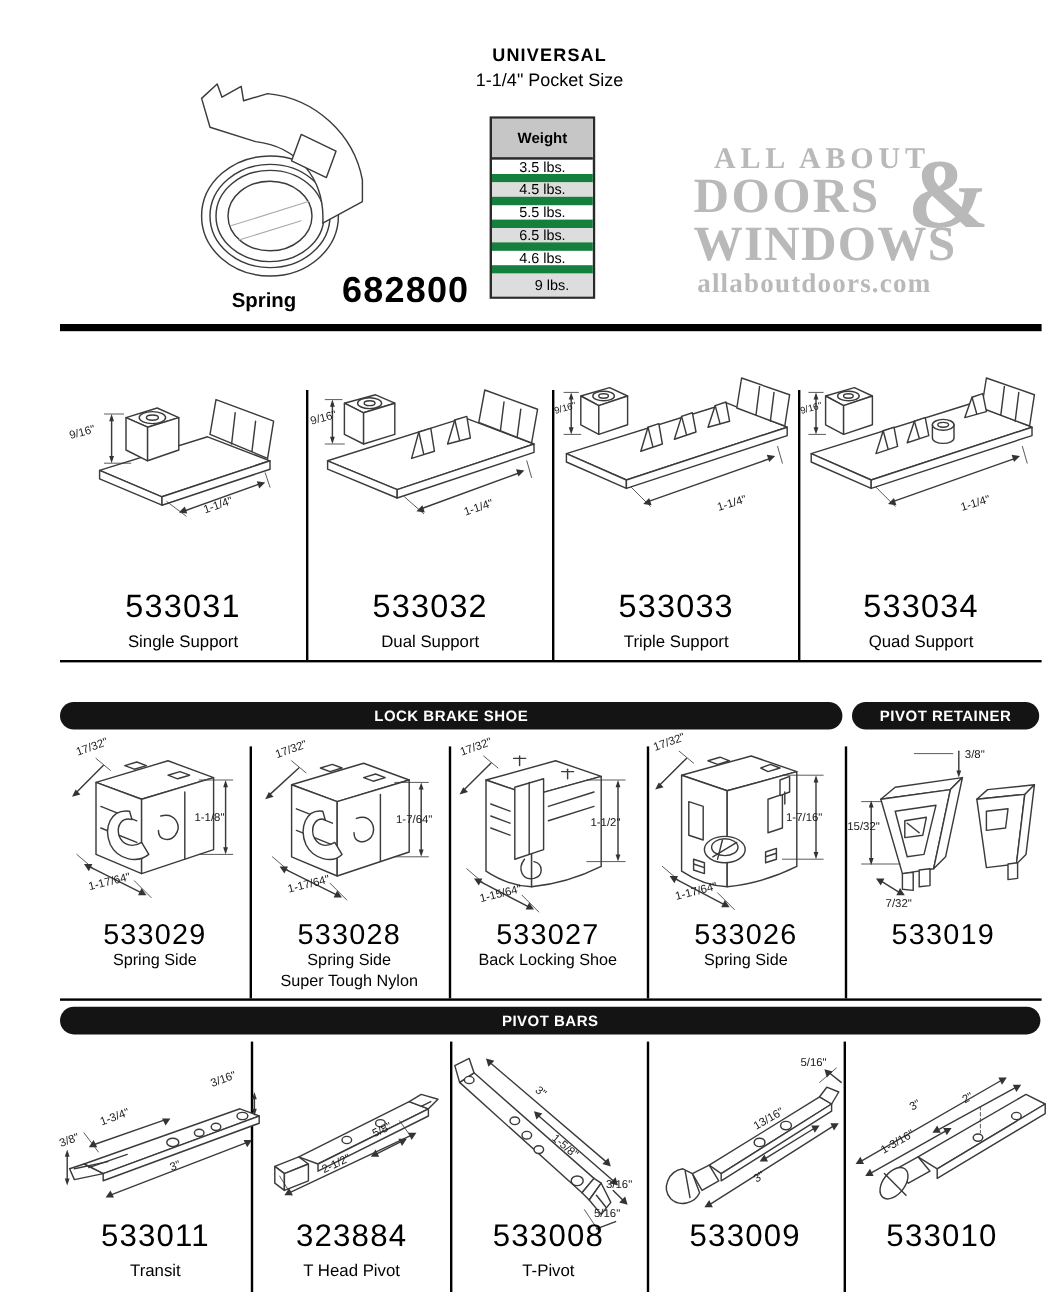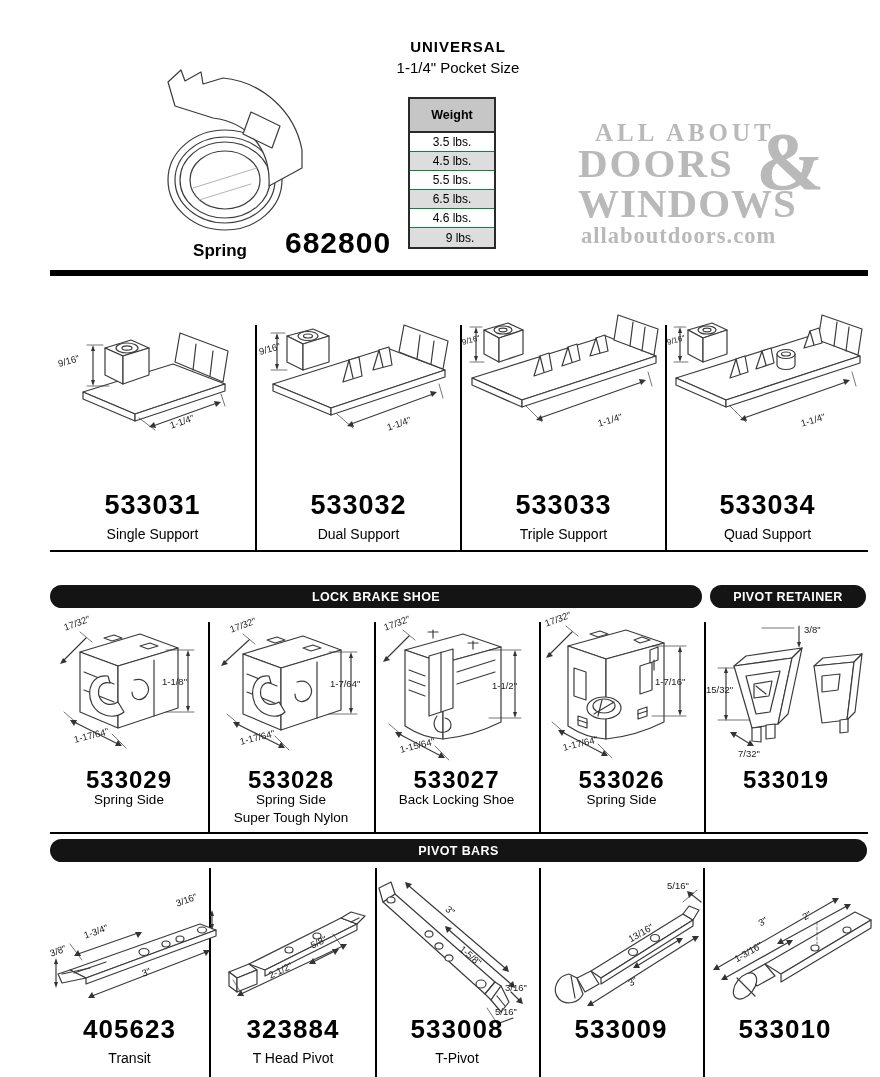--- a/index.html
+++ b/index.html
@@ -9,21 +9,21 @@
   .abs { position:absolute; }
   .cell { position:absolute; }
   .illus { position:absolute; left:0; top:0; width:100%; }
   .illus svg { display:block; margin:0 auto; }
   svg * { fill:none; stroke:#3b3b3b; stroke-width:1.2; stroke-linejoin:round; stroke-linecap:round; }
   svg .w { fill:#fff; }
   svg .arw { fill:#333; stroke:none; }
   svg .thin { stroke-width:0.7; }
   svg .lt { stroke:#aaa; stroke-width:0.9; }
   .dim { position:absolute; font-size:9.5px; color:#1a1a1a; white-space:nowrap; transform-origin:left center; }
-  .pnum { position:absolute; left:0; width:100%; text-align:center; font-weight:bold; letter-spacing:1px; }
+  .pnum { position:absolute; left:0; width:100%; text-align:center; font-weight:normal; letter-spacing:1px; }
   .plabel { position:absolute; left:0; width:100%; text-align:center; }
   .r1 .pnum { top:188px; font-size:27px; }
   .r1 .plabel { top:224px; font-size:14px; }
   .r2 .pnum { top:150px; font-size:24px; }
   .r2 .plabel { top:176px; font-size:13.5px; }
   .r2 .plabel2 { top:194px; font-size:13.5px; }
   .r3 .pnum { top:142px; font-size:26px; }
   .r3 .plabel { top:178px; font-size:14px; }
   .banner { position:absolute; height:23px; background:#141414; border-radius:12px;
             color:#fff; font-weight:bold; font-size:12.5px; letter-spacing:.4px;
@@ -32,21 +32,21 @@
   .hline { position:absolute; height:2px; background:#000; }
   .thickline { position:absolute; height:6px; background:#000; }
   
   .universal { position:absolute; left:380px; top:38px; width:156px; text-align:center;
                font-weight:bold; font-size:15px; letter-spacing:1px; }
   .pocket { position:absolute; left:380px; top:59px; width:156px; text-align:center; font-size:15px; }
   .wtable { position:absolute; left:408px; top:97px; width:88px; border:2px solid #2a2a2a; }
   .wtable .th { height:34px; background:#c6c6c6; font-weight:bold; font-size:12.5px;
                 display:flex; align-items:center; justify-content:center; border-bottom:2px solid #2a2a2a; }
   .wtable .tr { height:19px; font-size:12px; display:flex; align-items:center; justify-content:center;
-                border-bottom:1px solid #15803d; }
+                border-bottom:7px solid #15803d; }
   .wtable .tr:last-child { border-bottom:none;padding-left:16px; }
   .wtable .alt { background:#ddd; }
   .logo { position:absolute; left:578px; top:120px; width:300px; color:#b9b9b9;
           font-family:"Liberation Serif", serif; font-weight:bold; }
   .logo .l1 { font-size:25px; letter-spacing:4px; padding-left:17px; line-height:1; }
   .logo .l2 { font-size:41px; letter-spacing:2px; line-height:0.92; position:relative; }
   .logo .amp { position:absolute; left:178px; top:-24px; font-size:82px; line-height:1; }
   .logo .l3 { font-size:41px; letter-spacing:1px; line-height:0.98; }
   .logo .l4 { font-size:22.5px; letter-spacing:1px; line-height:1.15; padding-left:3px; }
   .spring-label { position:absolute; left:175px; top:241px; width:90px; text-align:center;
@@ -478,21 +478,21 @@
         <polygon class="arw" points="162,58 160,52 164,52"></polygon>
       <line x1="6" y1="90" x2="6" y2="112"></line>
       <polygon class="arw" points="6,86 4,92 8,92"></polygon>
         <polygon class="arw" points="6,116 4,110 8,110"></polygon>
     </svg>
     <span class="dim" style="left:126px;top:26px;transform:rotate(-20deg)">3/16"</span>
     <span class="dim" style="left:34px;top:58px;transform:rotate(-20deg)">1-3/4"</span>
     <span class="dim" style="left:92px;top:96px;transform:rotate(-20deg)">3"</span>
     <span class="dim" style="left:0px;top:76px;transform:rotate(-20deg)">3/8"</span>
   </div>
-  <div class="pnum">405623</div>
+  <div class="pnum">533011</div>
   <div class="plabel">Transit</div>
 </div>
 
 <div class="cell r3" style="left:211px;top:872px;width:164px;height:205px">
   <div class="illus" style="height:138px">
     <svg viewBox="0 0 160 138" width="160" height="138">
       <polygon class="w" points="16,100 36,92 44,98 24,106"></polygon>
       <polygon class="w" points="16,100 16,114 24,120 24,106"></polygon>
       <polygon class="w" points="24,106 24,120 44,112 44,98"></polygon>
       <polygon class="w" points="36,92 128,46 144,52 52,98"></polygon>

